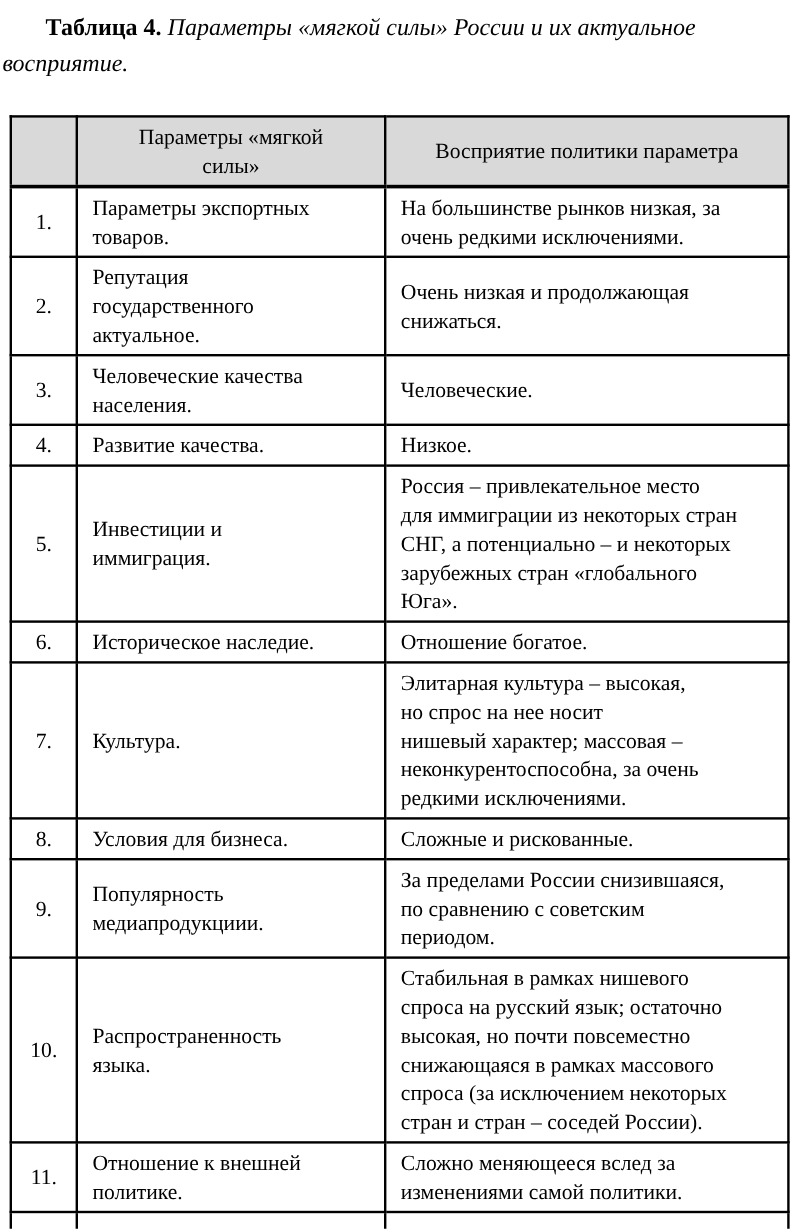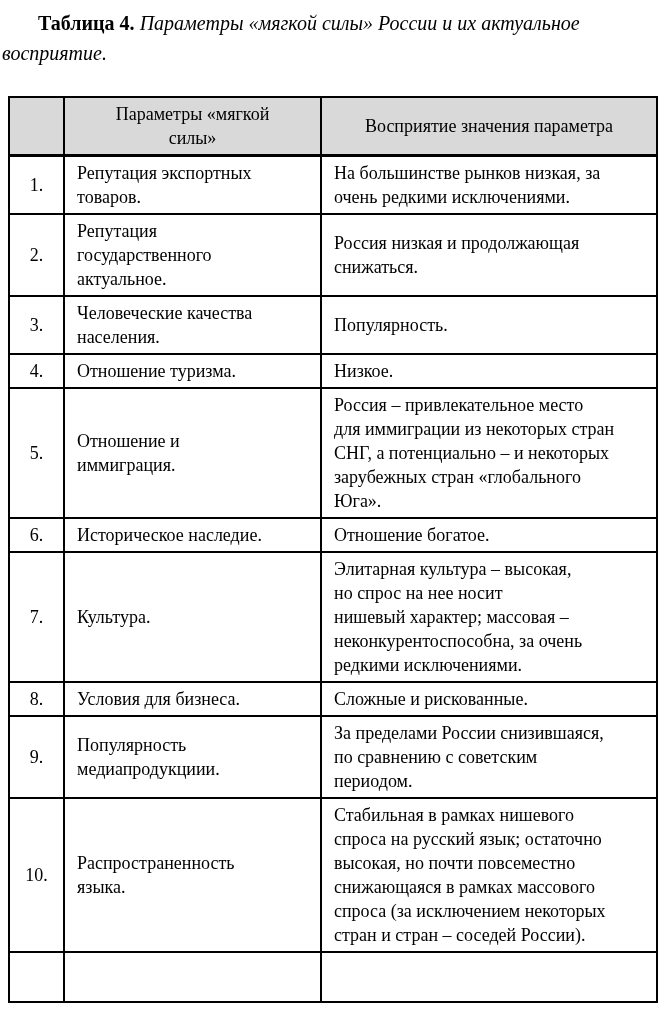--- a/index.html
+++ b/index.html
@@ -82,53 +82,53 @@
     <colgroup>
       <col style="width:55px">
       <col style="width:257px">
       <col style="width:336px">
     </colgroup>
     <thead>
       <tr>
         <th></th>
         <th>Параметры «мягкой
 силы»</th>
-        <th>Восприятие значения параметра</th>
+        <th>Восприятие политики параметра</th>
       </tr>
     </thead>
     <tbody>
       <tr>
         <td class="cell-num">1.</td>
-        <td class="cell-param">Репутация экспортных
+        <td class="cell-param">Параметры экспортных
 товаров.</td>
         <td class="cell-perc">На большинстве рынков низкая, за
 очень редкими исключениями.</td>
       </tr>
       <tr>
         <td class="cell-num">2.</td>
         <td class="cell-param">Репутация
 государственного
 актуальное.</td>
-        <td class="cell-perc">Россия низкая и продолжающая
+        <td class="cell-perc">Очень низкая и продолжающая
 снижаться.</td>
       </tr>
       <tr>
         <td class="cell-num">3.</td>
         <td class="cell-param">Человеческие качества
 населения.</td>
-        <td class="cell-perc">Популярность.</td>
+        <td class="cell-perc">Человеческие.</td>
       </tr>
       <tr>
         <td class="cell-num">4.</td>
-        <td class="cell-param">Отношение туризма.</td>
+        <td class="cell-param">Развитие качества.</td>
         <td class="cell-perc">Низкое.</td>
       </tr>
       <tr>
         <td class="cell-num">5.</td>
-        <td class="cell-param">Отношение и
+        <td class="cell-param">Инвестиции и
 иммиграция.</td>
         <td class="cell-perc">Россия – привлекательное место
 для иммиграции из некоторых стран
 СНГ, а потенциально – и некоторых
 зарубежных стран «глобального
 Юга».</td>
       </tr>
       <tr>
         <td class="cell-num">6.</td>
         <td class="cell-param">Историческое наследие.</td>
@@ -160,20 +160,27 @@
         <td class="cell-num">10.</td>
         <td class="cell-param">Распространенность
 языка.</td>
         <td class="cell-perc">Стабильная в рамках нишевого
 спроса на русский язык; остаточно
 высокая, но почти повсеместно
 снижающаяся в рамках массового
 спроса (за исключением некоторых
 стран и стран – соседей России).</td>
       </tr>
+      <tr>
+        <td class="cell-num">11.</td>
+        <td class="cell-param">Отношение к внешней
+политике.</td>
+        <td class="cell-perc">Сложно меняющееся вслед за
+изменениями самой политики.</td>
+      </tr>
       <tr class="cutoff-row">
         <td class="cell-num"></td>
         <td class="cell-param"></td>
         <td class="cell-perc"></td>
       </tr>
     </tbody>
   </table>
 
 </div>
 

